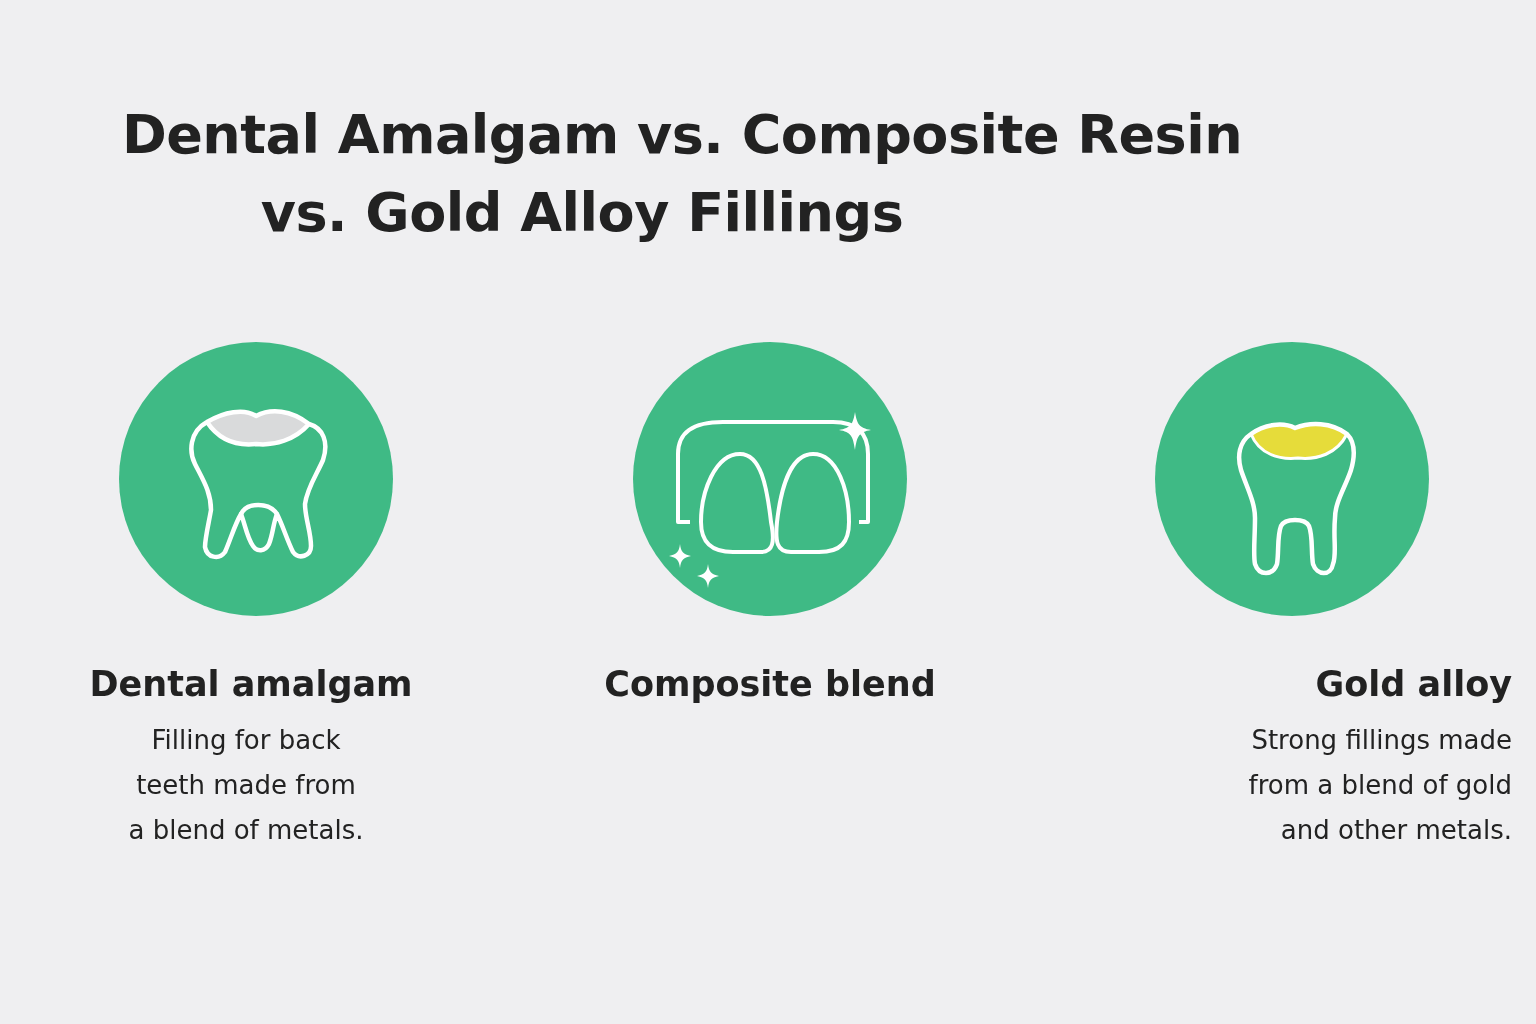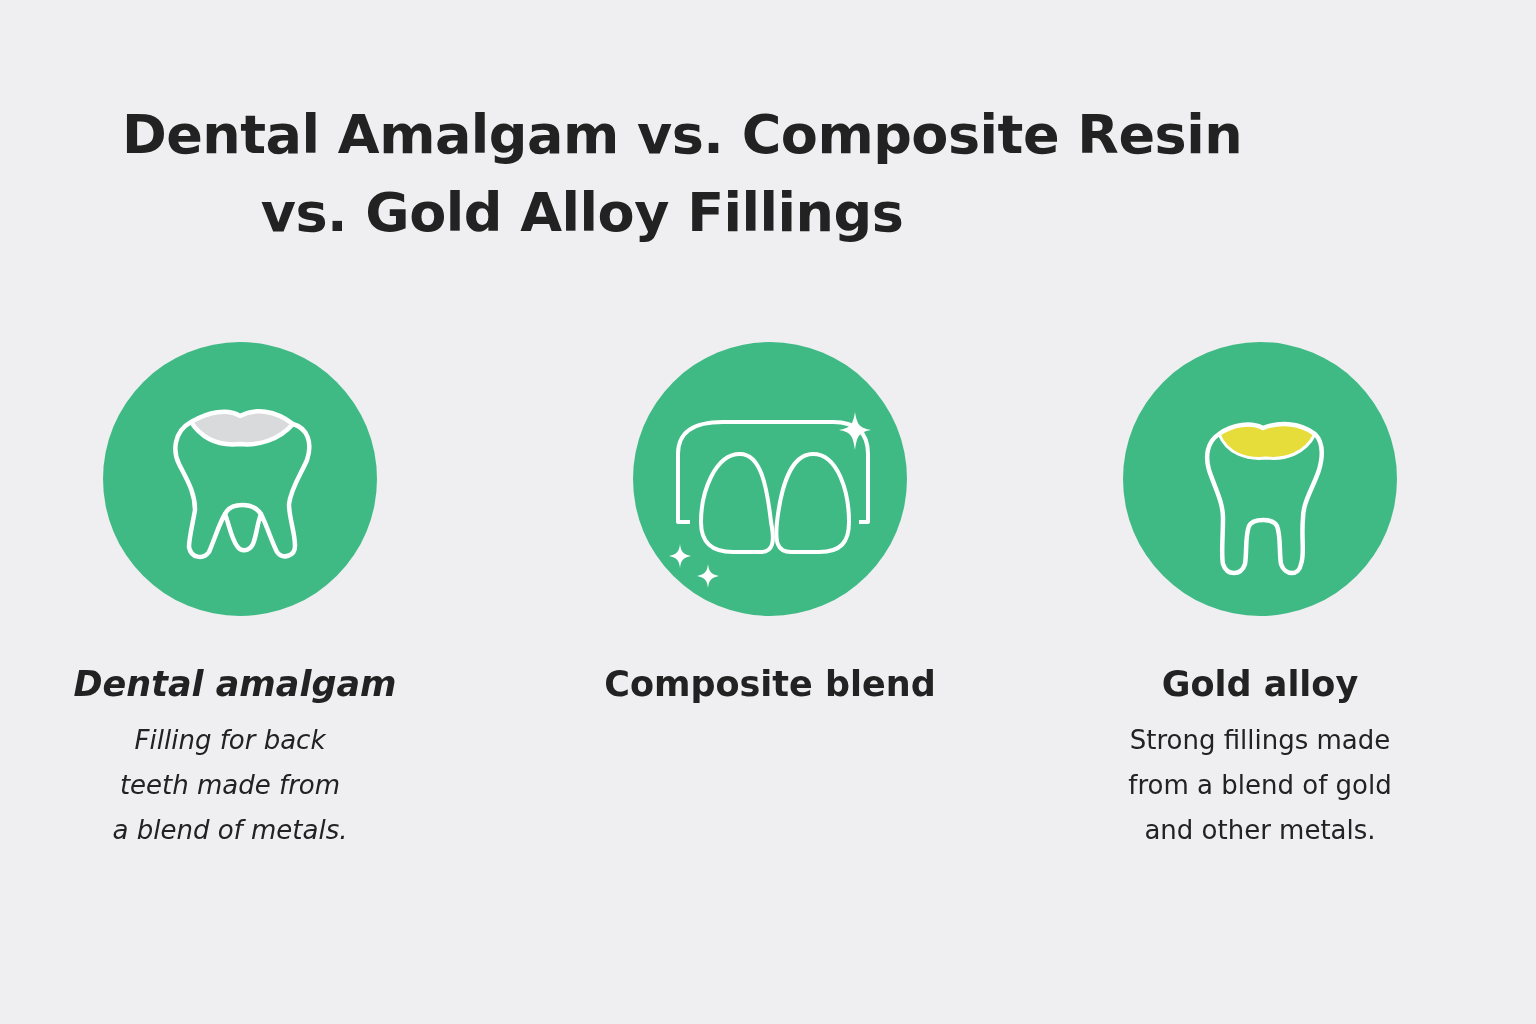--- a/index.html
+++ b/index.html
@@ -35,23 +35,23 @@
   .title .line2 {
     display: block;
     margin-left: -200px;
   }
   .card {
     position: absolute;
     top: 342px;
     width: 440px;
     text-align: center;
   }
-  .card.c1 { left: 20px; font-style: italic; }
+  .card.c1 { left: 36px; }
   .card.c2 { left: 550px; }
-  .card.c3 { left: 1040px; }
+  .card.c3 { left: 1072px; text-align: right; }
   .circle {
     width: 274px;
     height: 274px;
     border-radius: 50%;
     background: #3fba85;
     margin: 0 auto;
     position: relative;
   }
   .circle svg {
     position: absolute;

